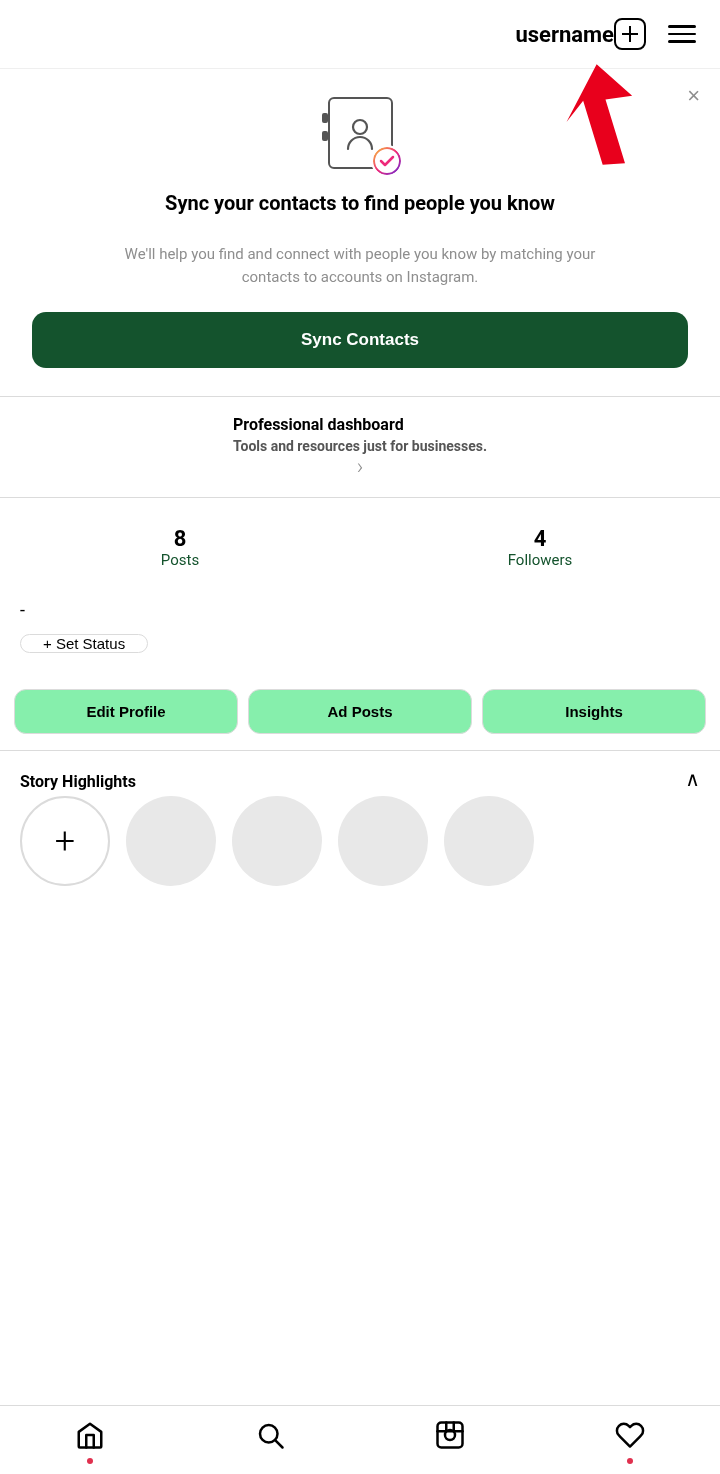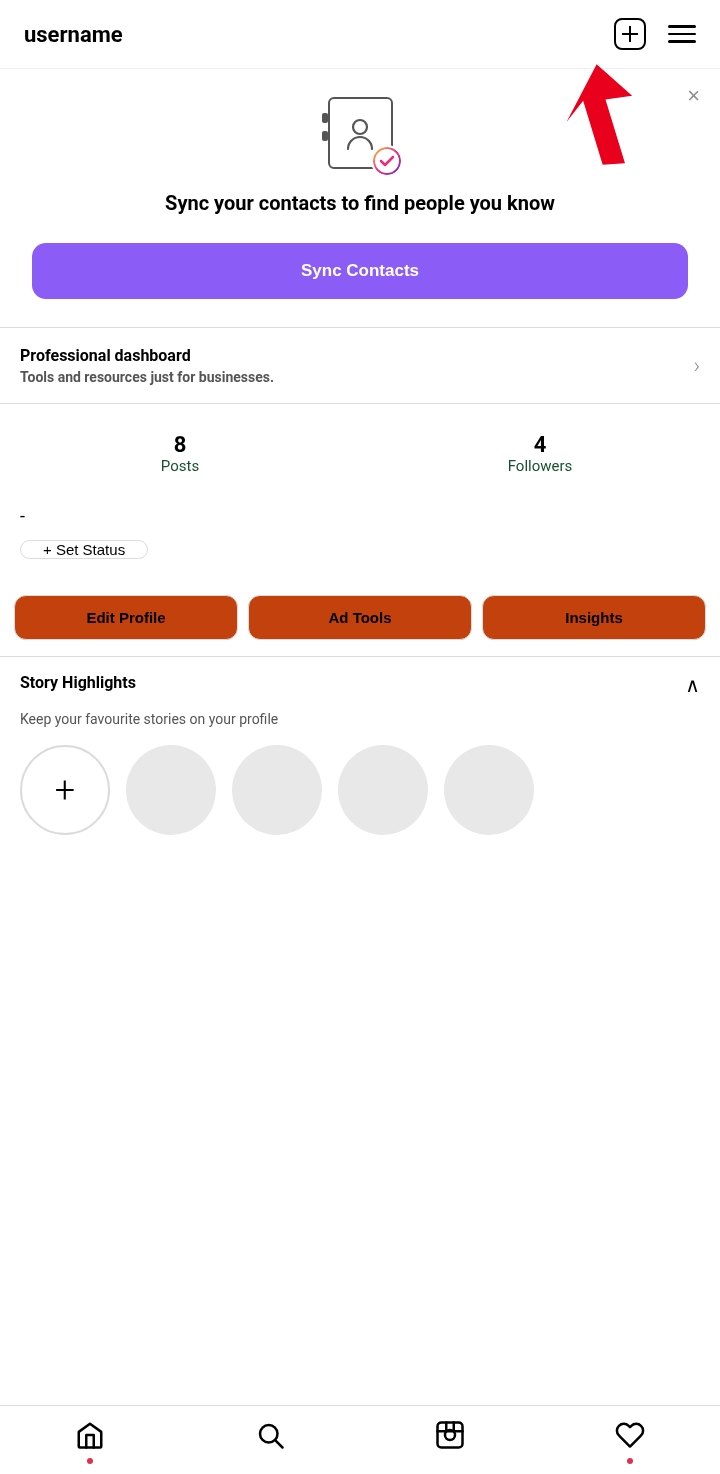--- a/index.html
+++ b/index.html
@@ -10,21 +10,21 @@
       background: #fff;
       font-family: -apple-system, BlinkMacSystemFont, 'Segoe UI', Roboto, sans-serif;
       position: relative;
       overflow-x: hidden;
     }
 
     
     .top-nav {
       display: flex;
       align-items: center;
-      justify-content: space-between;
+      justify-content: flex-end;
       padding: 18px 24px;
       border-bottom: 1px solid #efefef;
       background: #fff;
     }
     .top-nav-username {
       font-size: 22px;
       font-weight: 700;
       color: #000;
     }
     .top-nav-icons {
@@ -172,39 +172,40 @@
       line-height: 1.5;
       margin-bottom: 24px;
       max-width: 500px;
       margin-left: auto;
       margin-right: auto;
     }
     .sync-btn {
       display: block;
       width: 100%;
       padding: 18px;
-      background: #8b5cf6;
+      background: #14532d;
       color: #fff;
       font-size: 17px;
       font-weight: 700;
       border: none;
       border-radius: 14px;
       cursor: pointer;
       text-align: center;
     }
 
     
     .pro-dashboard {
       display: flex;
       align-items: center;
       justify-content: space-between;
       padding: 18px 20px;
       border-bottom: 1px solid #dbdbdb;
       background: #fff;
       cursor: pointer;
+      flex-direction: column;
     }
     .pro-dashboard-text .pro-title {
       font-size: 16px;
       font-weight: 700;
       color: #000;
       margin-bottom: 4px;
     }
     .pro-dashboard-text .pro-subtitle {
       font-size: 14px;
       color: #555;
@@ -270,38 +271,38 @@
     .profile-actions {
       display: flex;
       gap: 10px;
       padding: 16px 14px;
     }
     .action-btn {
       flex: 1;
       padding: 13px 8px;
       border: 1.5px solid #dbdbdb;
       border-radius: 12px;
-      background: #c2410c;
+      background: #86efac;
       font-size: 15px;
       font-weight: 700;
       color: #000;
       cursor: pointer;
       text-align: center;
     }
 
     
     .story-highlights {
       padding: 16px 20px 10px 20px;
       border-top: 1px solid #dbdbdb;
     }
     .story-highlights-header {
       display: flex;
-      align-items: flex-start;
+      align-items: flex-end;
       justify-content: space-between;
-      margin-bottom: 14px;
+      margin-bottom: 5px;
     }
     .story-highlights-title {
       font-size: 16px;
       font-weight: 700;
       color: #000;
     }
     .chevron-up {
       font-size: 20px;
       color: #000;
       cursor: pointer;
@@ -422,20 +423,21 @@
               <stop offset="100%" stop-color="#6228d7"></stop>
             </linearGradient>
           </defs>
           <polyline points="8,14 12,18 20,10" stroke="#ee2a7b" stroke-width="2.5" fill="none" stroke-linecap="round" stroke-linejoin="round"></polyline>
         </svg>
       </div>
     </div>
   </div>
 
   <div class="sync-title">Sync your contacts to find people you know</div>
+  <div class="sync-description">We'll help you find and connect with people you know by matching your contacts to accounts on Instagram.</div>
   <button class="sync-btn">Sync Contacts</button>
 </div>
 
 <div class="pro-dashboard">
   <div class="pro-dashboard-text">
     <div class="pro-title">Professional dashboard</div>
     <div class="pro-subtitle">Tools and resources just for businesses.</div>
   </div>
   <span class="chevron-right">›</span>
 </div>
@@ -451,30 +453,29 @@
   </div>
 </div>
 
 <div class="profile-info">
   <div class="profile-dash">-</div>
   <button class="set-status-btn">+ Set Status</button>
 </div>
 
 <div class="profile-actions">
   <button class="action-btn">Edit Profile</button>
-  <button class="action-btn">Ad Tools</button>
+  <button class="action-btn">Ad Posts</button>
   <button class="action-btn">Insights</button>
 </div>
 
 <div class="story-highlights">
   <div class="story-highlights-header">
     <span class="story-highlights-title">Story Highlights</span>
     <span class="chevron-up">∧</span>
   </div>
-  <div class="story-highlights-sub">Keep your favourite stories on your profile</div>
   <div class="highlights-circles">
     <div class="highlight-circle add-btn">+</div>
     <div class="highlight-circle"></div>
     <div class="highlight-circle"></div>
     <div class="highlight-circle"></div>
     <div class="highlight-circle"></div>
   </div>
 </div>
 
 <div class="bottom-spacer"></div>

